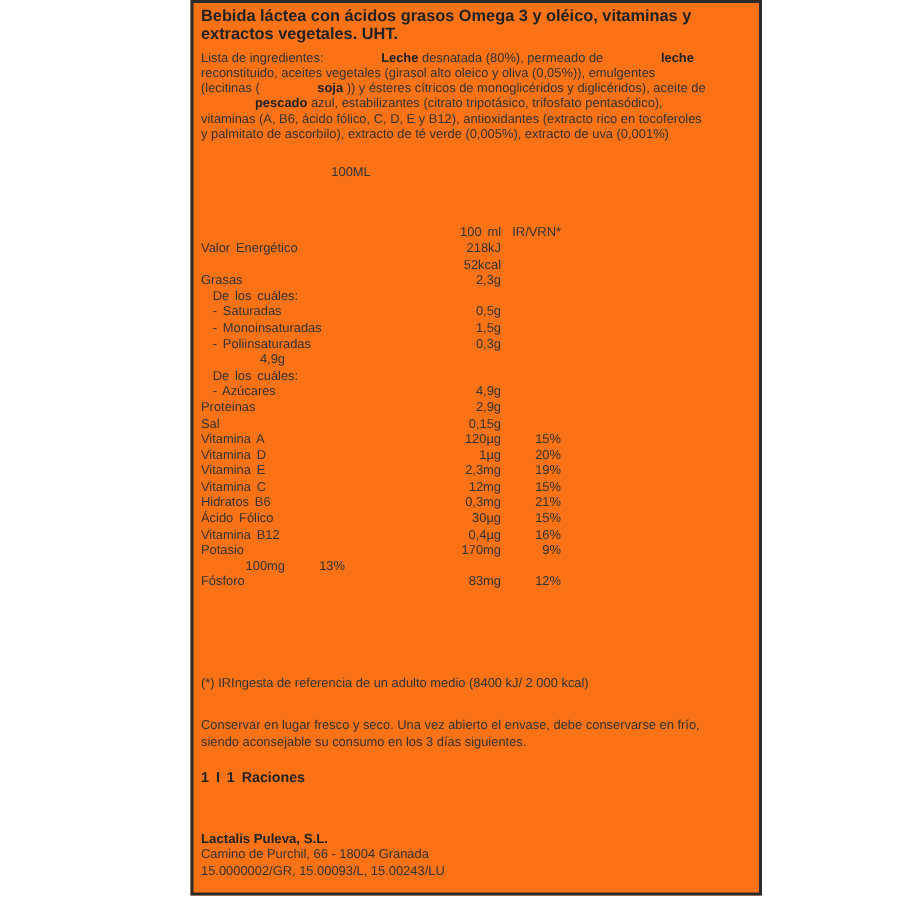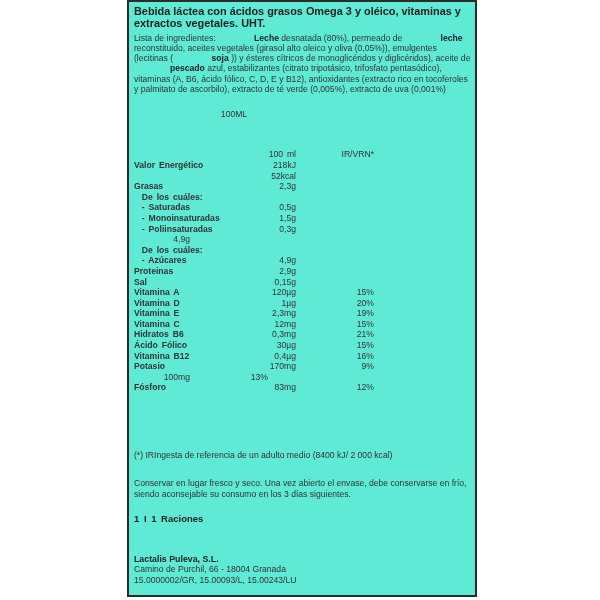--- a/index.html
+++ b/index.html
@@ -15,25 +15,25 @@
     position: relative;
     width: 600px;
     height: 600px;
     background: #ffffff;
     overflow: hidden;
   }
   .label-box {
     position: absolute;
     left: 127px;
     top: 0;
-    width: 350px;
+    width: 381px;
     height: 597px;
     box-sizing: border-box;
     border: 2px solid #2b2b2b;
-    background: #5eead4;
+    background: #f97316;
     padding: 2px 7px 0 5px;
     overflow: hidden;
   }
   .title {
     margin-top: 1px;
     font-size: 10.9px;
     line-height: 12.3px;
     font-weight: bold;
     color: #222;
   }
@@ -62,32 +62,30 @@
   }
   .nrow {
     display: flex;
     line-height: 10.6px;
     height: 10.6px;
   }
   .nname {
     flex: 1;
     white-space: pre;
     overflow: hidden;
-    font-weight: bold;
   }
   .nqty {
     width: 56px;
     text-align: right;
     white-space: pre;
   }
   .npct {
     width: 40px;
     text-align: right;
     white-space: pre;
-    padding-left: 38px;
   }
   .footnote {
     margin-top: 57px;
     font-size: 8.6px;
     line-height: 10.3px;
     color: #333;
   }
   .storage {
     margin-top: 18px;
     font-size: 8.6px;

